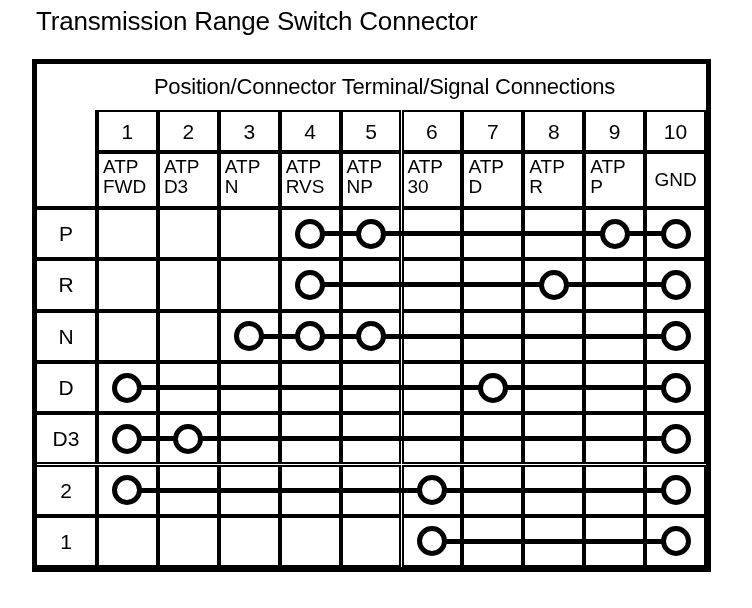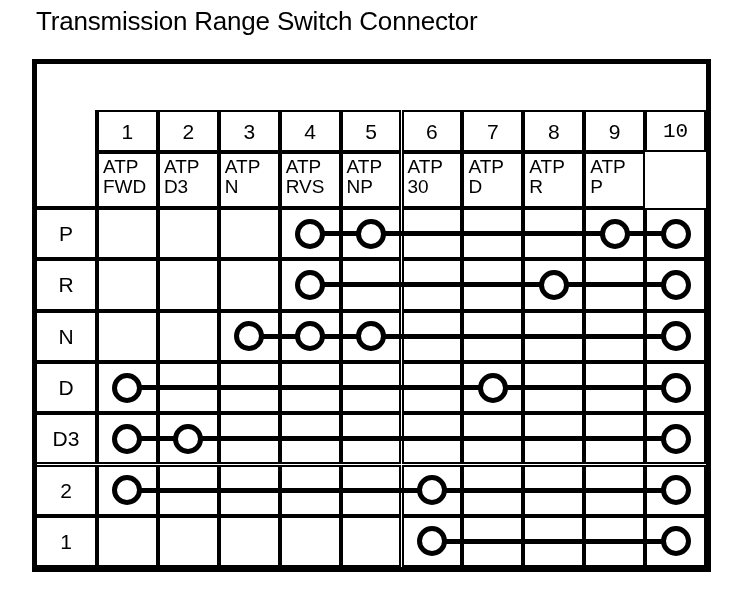--- a/index.html
+++ b/index.html
@@ -122,20 +122,23 @@
     pointer-events: none;
   }
 </style>
 </head>
 <body>
 
 <div id="page-title">Transmission Range Switch Connector</div>
 
 <div id="diagram-frame">
 
+  <div id="banner-row">
+    <div id="banner-text">Position/Connector Terminal/Signal Connections</div>
+  </div>
 
   <div id="matrix">
       <div class="cellbox" style="left: 0px; top: 0px; width: 60px; height: 98px; border-top: none; border-left: none;"></div>
       <div class="cellbox num-cell" style="left: 60px; top: 0px; width: 60.9px; height: 42px;">
         <span>1</span>
       </div>
       <div class="cellbox num-cell" style="left: 120.9px; top: 0px; width: 60.9px; height: 42px;">
         <span>2</span>
       </div>
       <div class="cellbox num-cell" style="left: 181.8px; top: 0px; width: 60.9px; height: 42px;">
@@ -152,21 +155,21 @@
       </div>
       <div class="cellbox num-cell" style="left: 425.4px; top: 0px; width: 60.9px; height: 42px;">
         <span>7</span>
       </div>
       <div class="cellbox num-cell" style="left: 486.3px; top: 0px; width: 60.9px; height: 42px;">
         <span>8</span>
       </div>
       <div class="cellbox num-cell" style="left: 547.2px; top: 0px; width: 60.9px; height: 42px;">
         <span>9</span>
       </div>
-      <div class="cellbox num-cell" style="left: 608.1px; top: 0px; width: 60.9px; height: 42px; font-family: Liberation Mono, monospace;">
+      <div class="cellbox num-cell" style="left: 608.1px; top: 0px; width: 60.9px; height: 42px;">
         <span>10</span>
       </div>
       <div class="cellbox sig-cell" style="left: 60px; top: 42px; width: 60.9px; height: 56px;">
         <div>
           <span>ATP</span>
           <span>FWD</span>
         </div>
       </div>
       <div class="cellbox sig-cell" style="left: 120.9px; top: 42px; width: 60.9px; height: 56px;">
         <div>
@@ -207,20 +210,25 @@
       <div class="cellbox sig-cell" style="left: 486.3px; top: 42px; width: 60.9px; height: 56px;">
         <div>
           <span>ATP</span>
           <span>R</span>
         </div>
       </div>
       <div class="cellbox sig-cell" style="left: 547.2px; top: 42px; width: 60.9px; height: 56px;">
         <div>
           <span>ATP</span>
           <span>P</span>
+        </div>
+      </div>
+      <div class="cellbox sig-cell" style="left: 608.1px; top: 42px; width: 60.9px; height: 56px; align-items: center; justify-content: center; padding-top: 0px; padding-left: 0px;">
+        <div>
+          <span>GND</span>
         </div>
       </div>
       <div class="cellbox rowlabel-cell" style="left: 0px; top: 98px; width: 60px; height: 51.3px; border-left: none;">
         <span>P</span>
       </div>
       <div class="cellbox data-cell" style="left: 60px; top: 98px; width: 60.9px; height: 51.3px;"></div>
       <div class="cellbox data-cell" style="left: 120.9px; top: 98px; width: 60.9px; height: 51.3px;"></div>
       <div class="cellbox data-cell" style="left: 181.8px; top: 98px; width: 60.9px; height: 51.3px;"></div>
       <div class="cellbox data-cell" style="left: 242.7px; top: 98px; width: 60.9px; height: 51.3px;"></div>
       <div class="cellbox data-cell" style="left: 303.6px; top: 98px; width: 60.9px; height: 51.3px;"></div>

